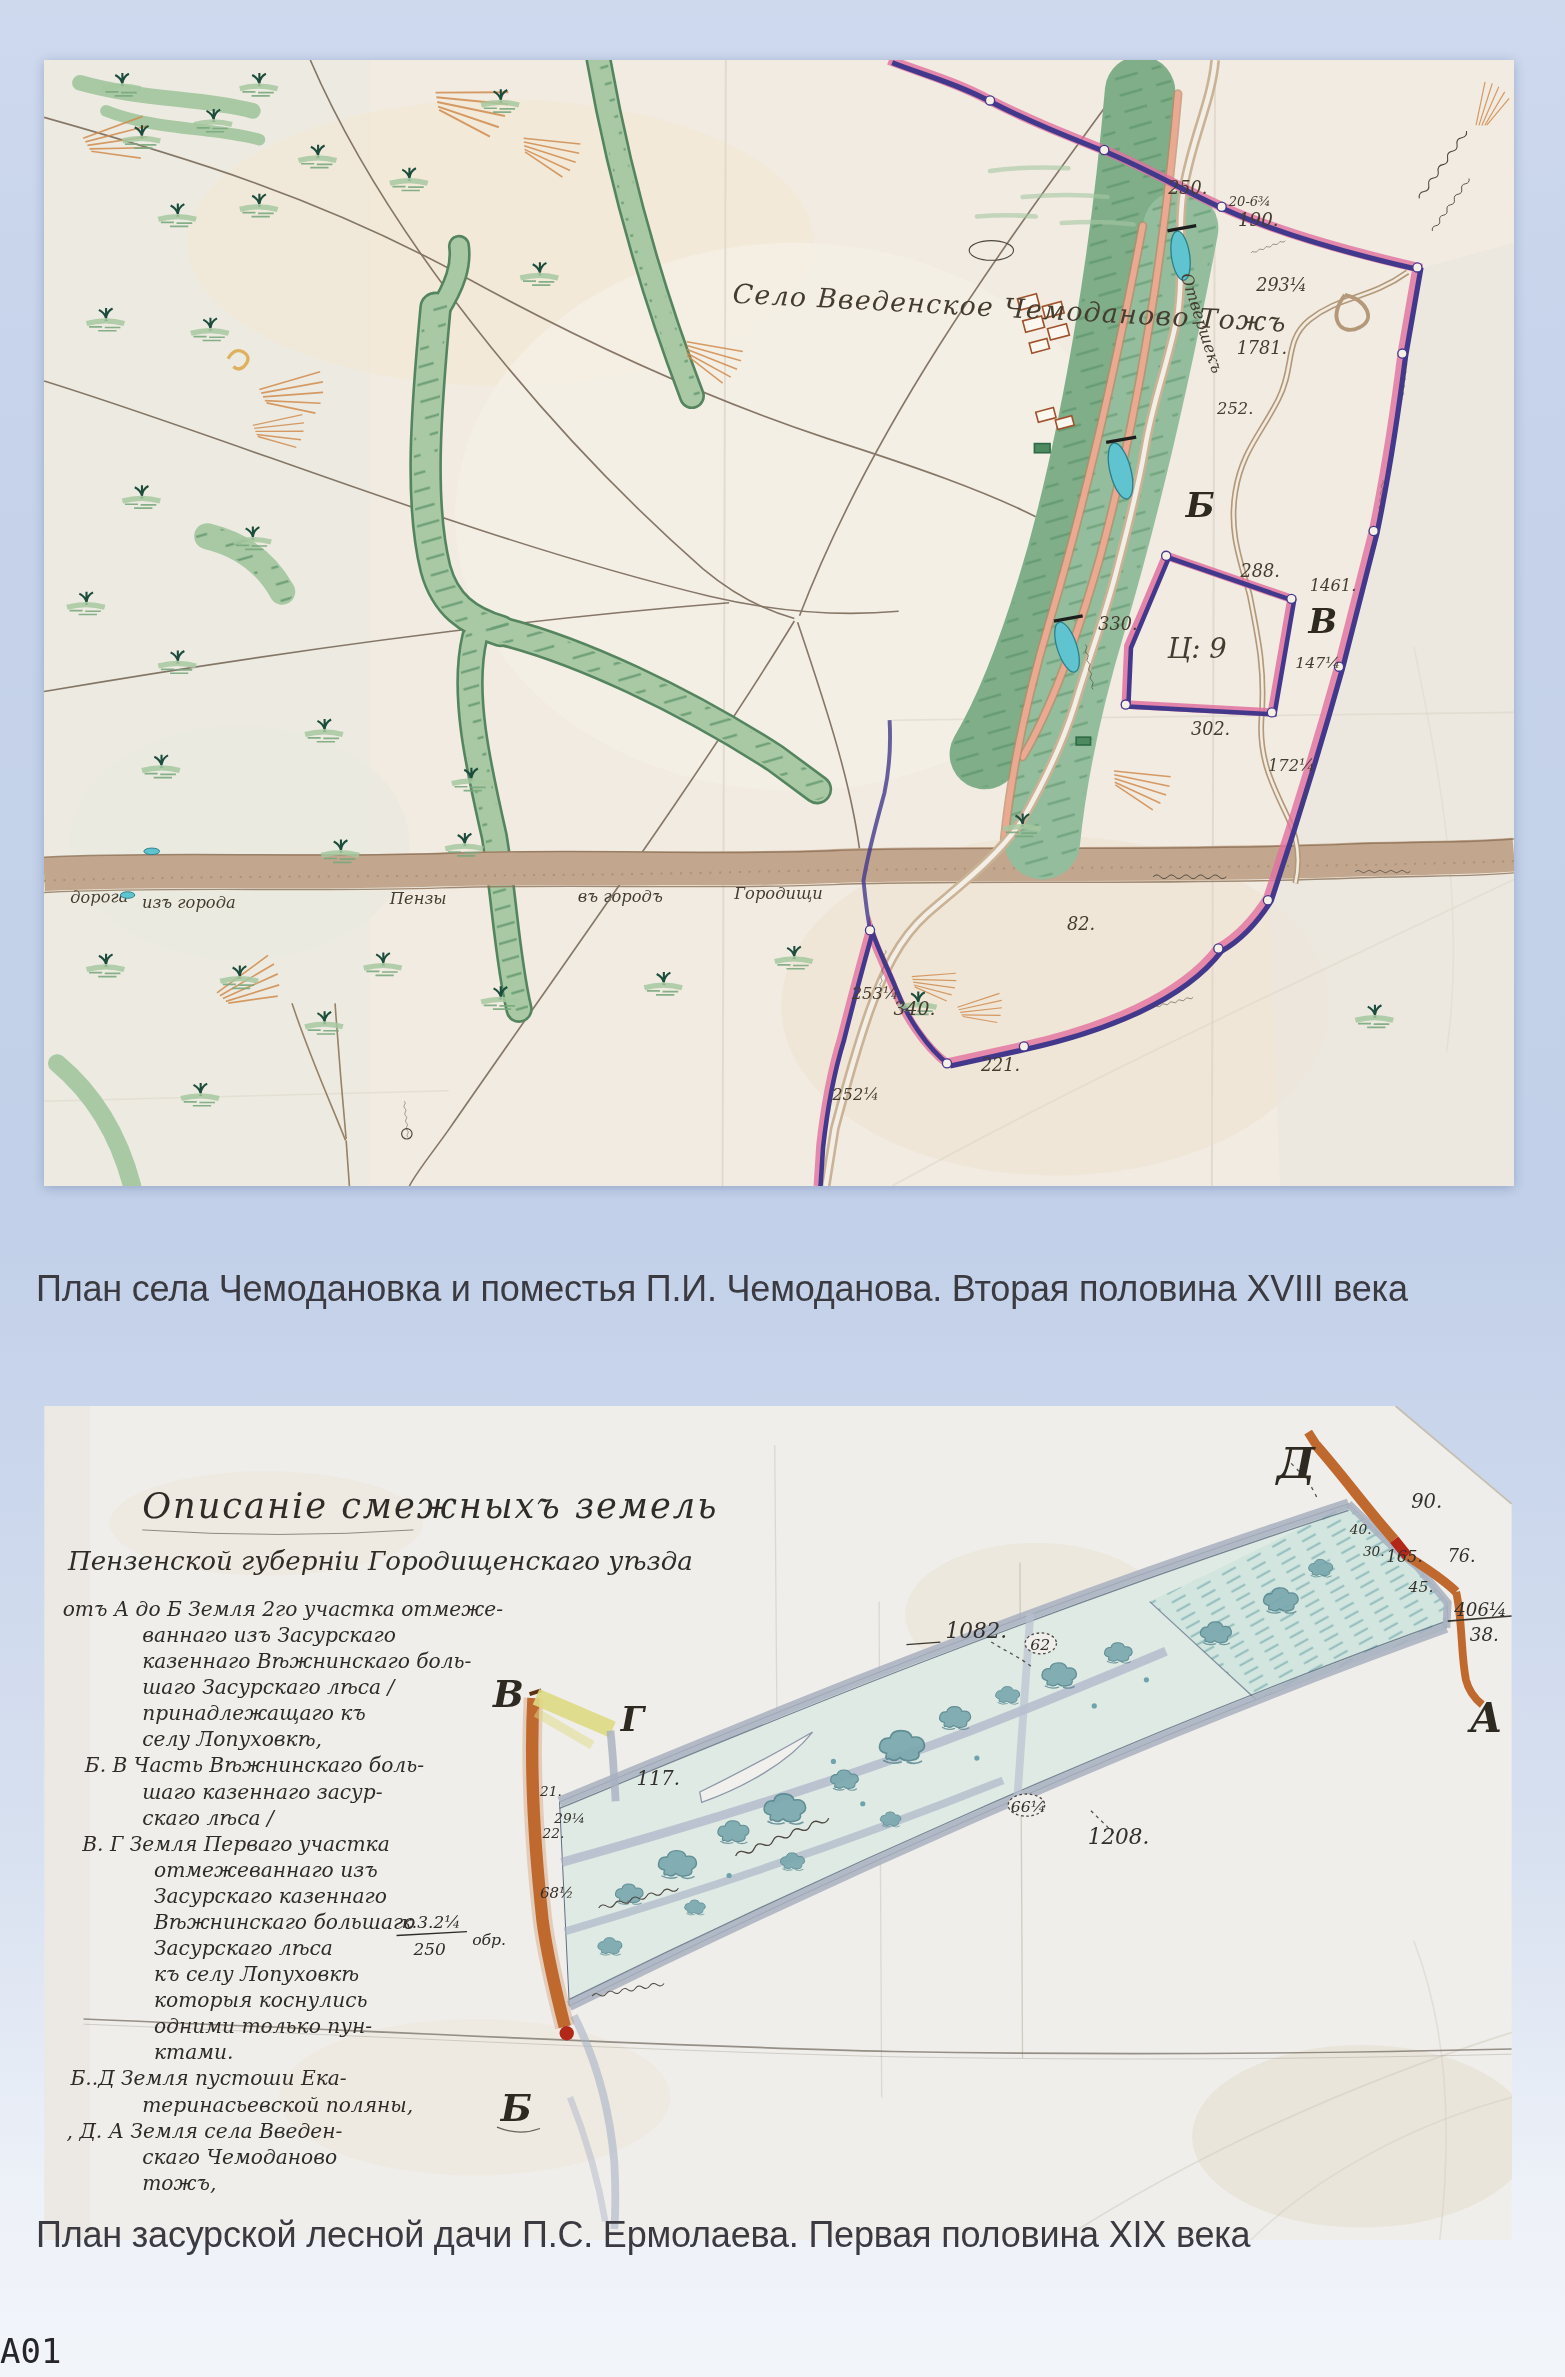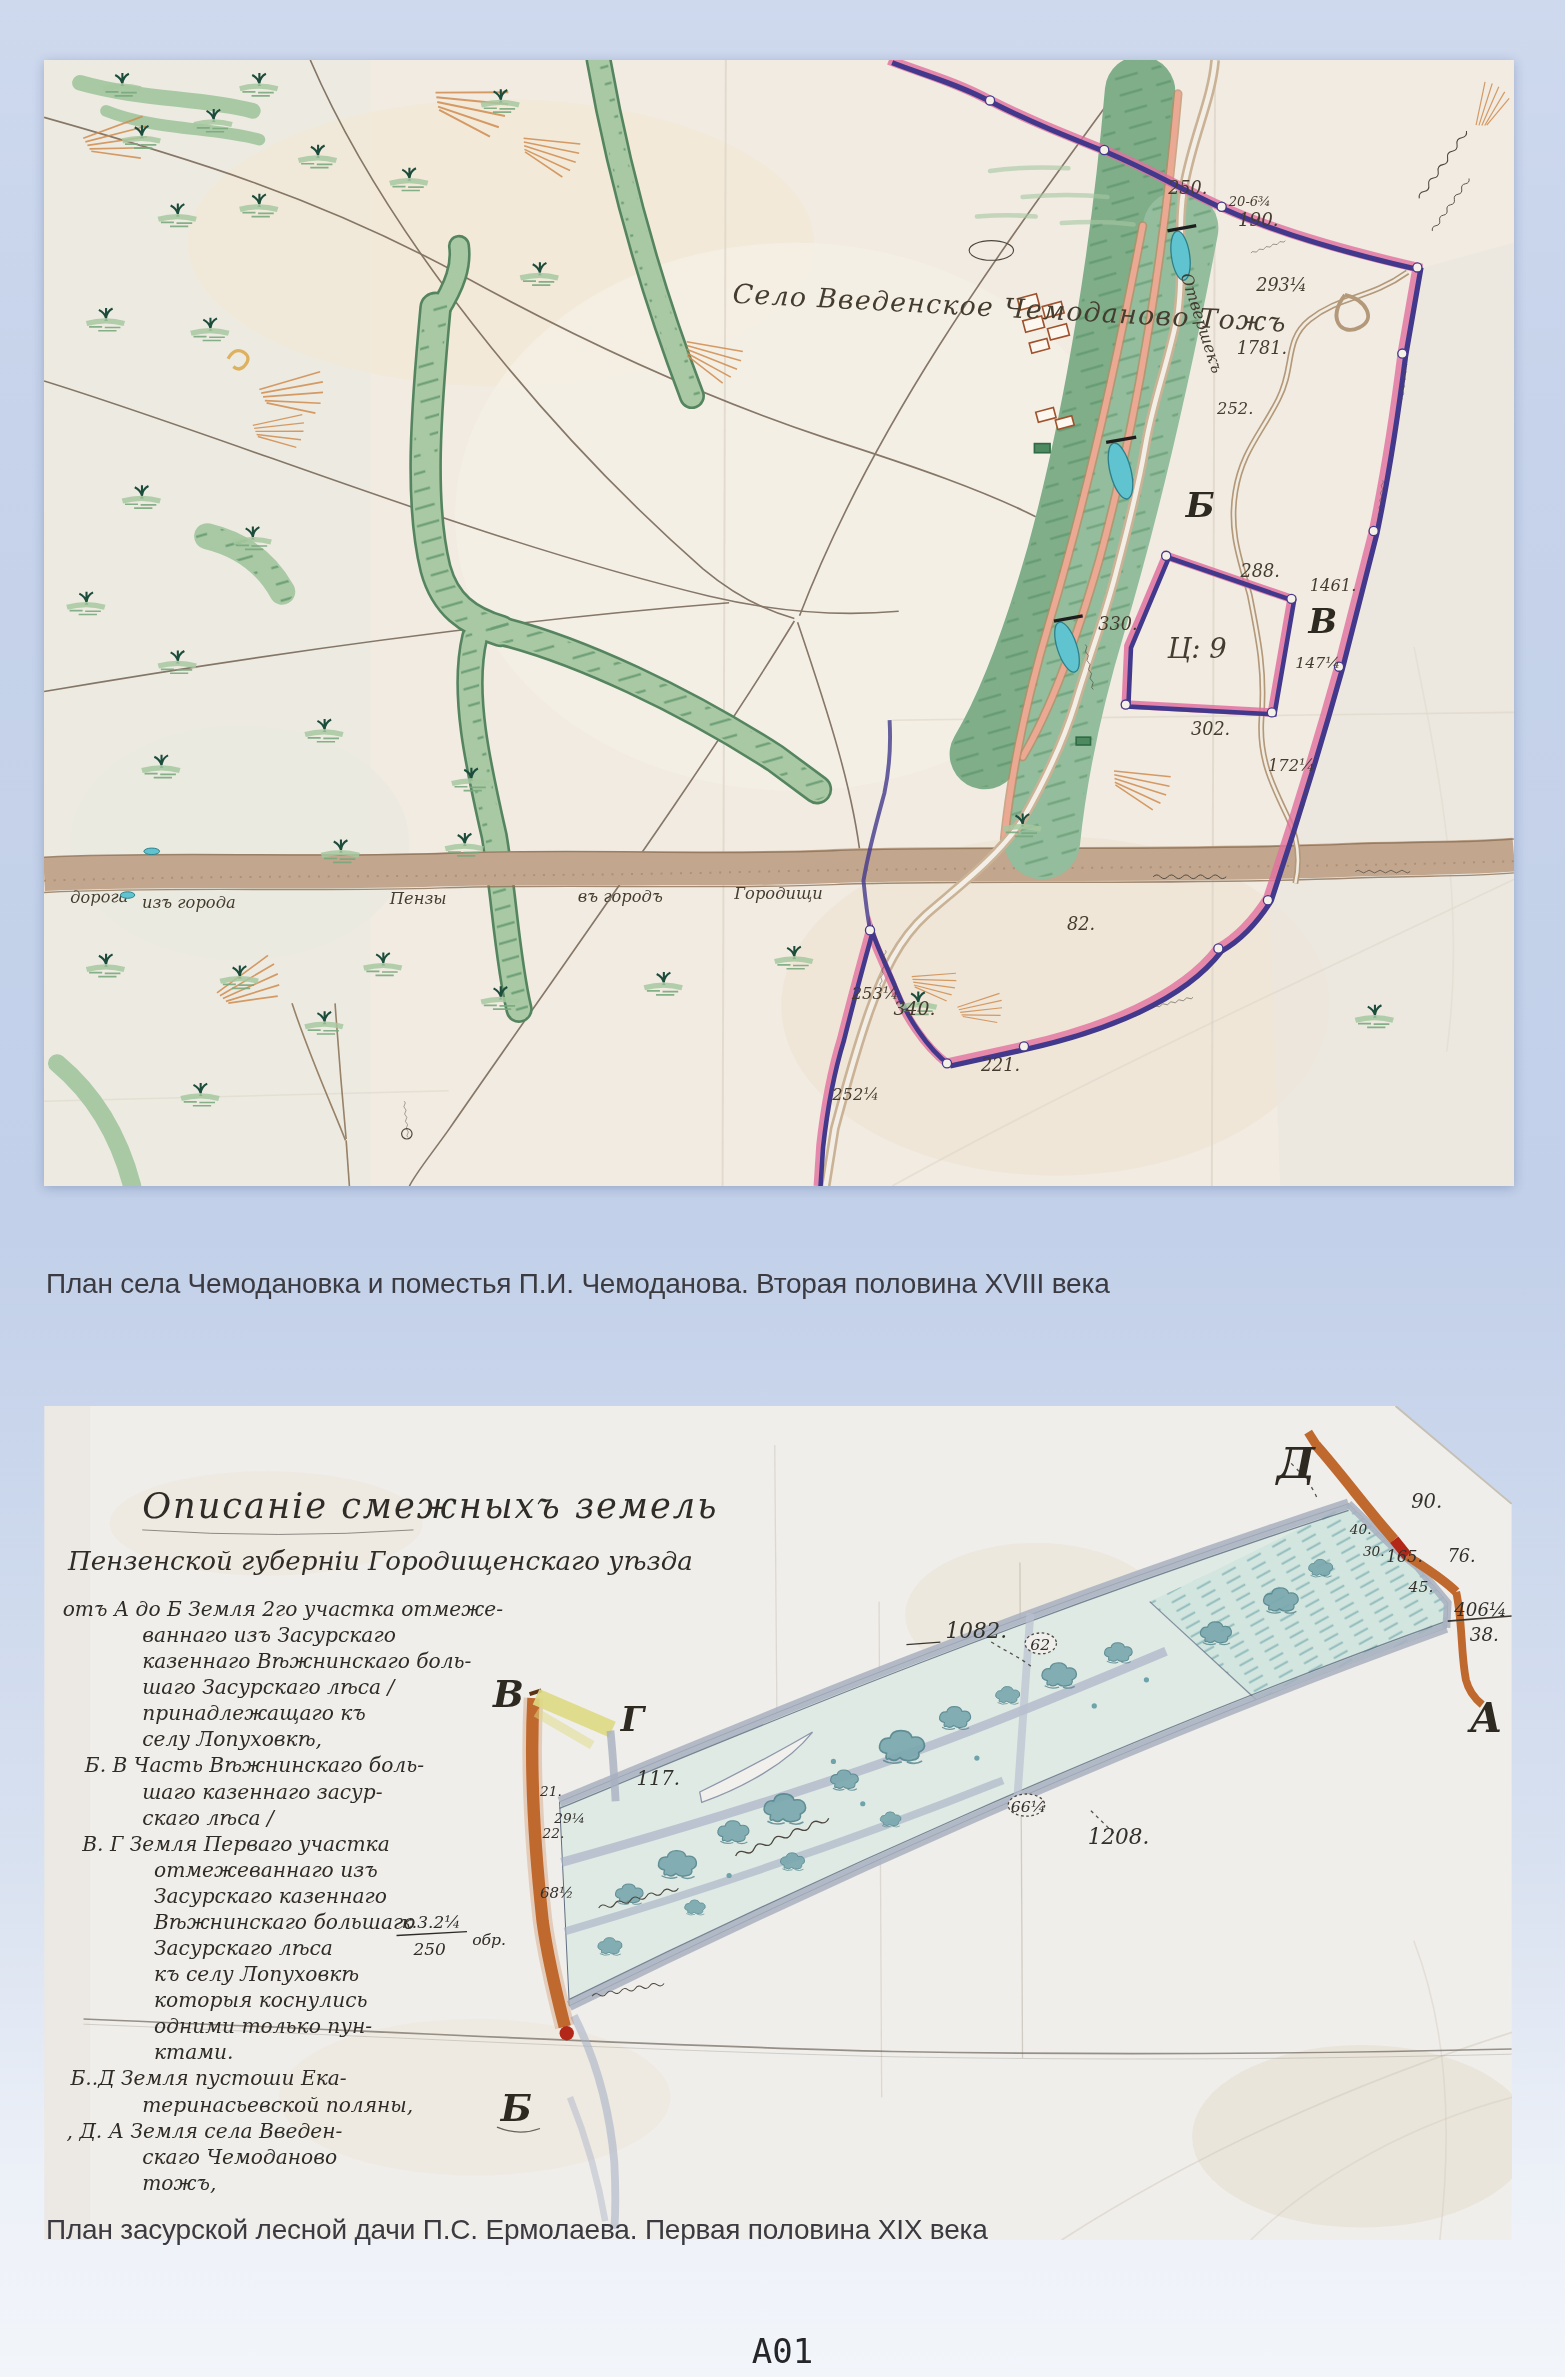--- a/index.html
+++ b/index.html
@@ -4,24 +4,24 @@
 <style>
   html,body{margin:0;padding:0;}
   .page{
     position:relative;width:1565px;height:2377px;overflow:hidden;
     background:linear-gradient(180deg,#ced9ee 0%,#c6d3ea 18%,#c2d0e9 52%,#d8e1f0 78%,#edf1f8 92%,#f2f5fa 100%);
     font-family:"Liberation Sans",sans-serif;
   }
   .photo{position:absolute;left:44px;box-shadow:0 2px 10.4px rgba(40,60,110,.28);background:#f1ebe1;}
   #photo1{top:60px;width:1470px;height:1126px;}
   #photo2{top:1406px;width:1468px;height:834px;background:transparent;box-shadow:none;}
-  .caption{position:absolute;left:46px;width:1474px;color:#3a3a40;font-size:28px;letter-spacing:-0.2px;}
+  .caption{position:absolute;left:36px;width:1474px;color:#3a3a40;font-size:36px;letter-spacing:-0.2px;}
   #cap1{top:1268px;}
   #cap2{top:2214px;}
-  .pagecode{position:absolute;top:2331px;left:0;width:100%;text-align:center;
+  .pagecode{position:absolute;top:2331px;left:0;width:100%;text-align:left;
     font-family:"DejaVu Sans Mono",monospace;font-size:34px;color:#26262a;}
   svg{display:block;}
   text{user-select:none;}
   .ink{fill:#453c30;font-family:"DejaVu Serif",serif;font-style:italic;}
   .ink2{fill:#33302b;font-family:"DejaVu Serif",serif;font-style:italic;}
   .bigletter{fill:#2e2921;font-family:"DejaVu Serif",serif;font-style:italic;font-weight:bold;}
   .legend{fill:#2f2b26;font-family:"DejaVu Serif",serif;font-style:italic;}
 </style>
 </head>
 <body>

